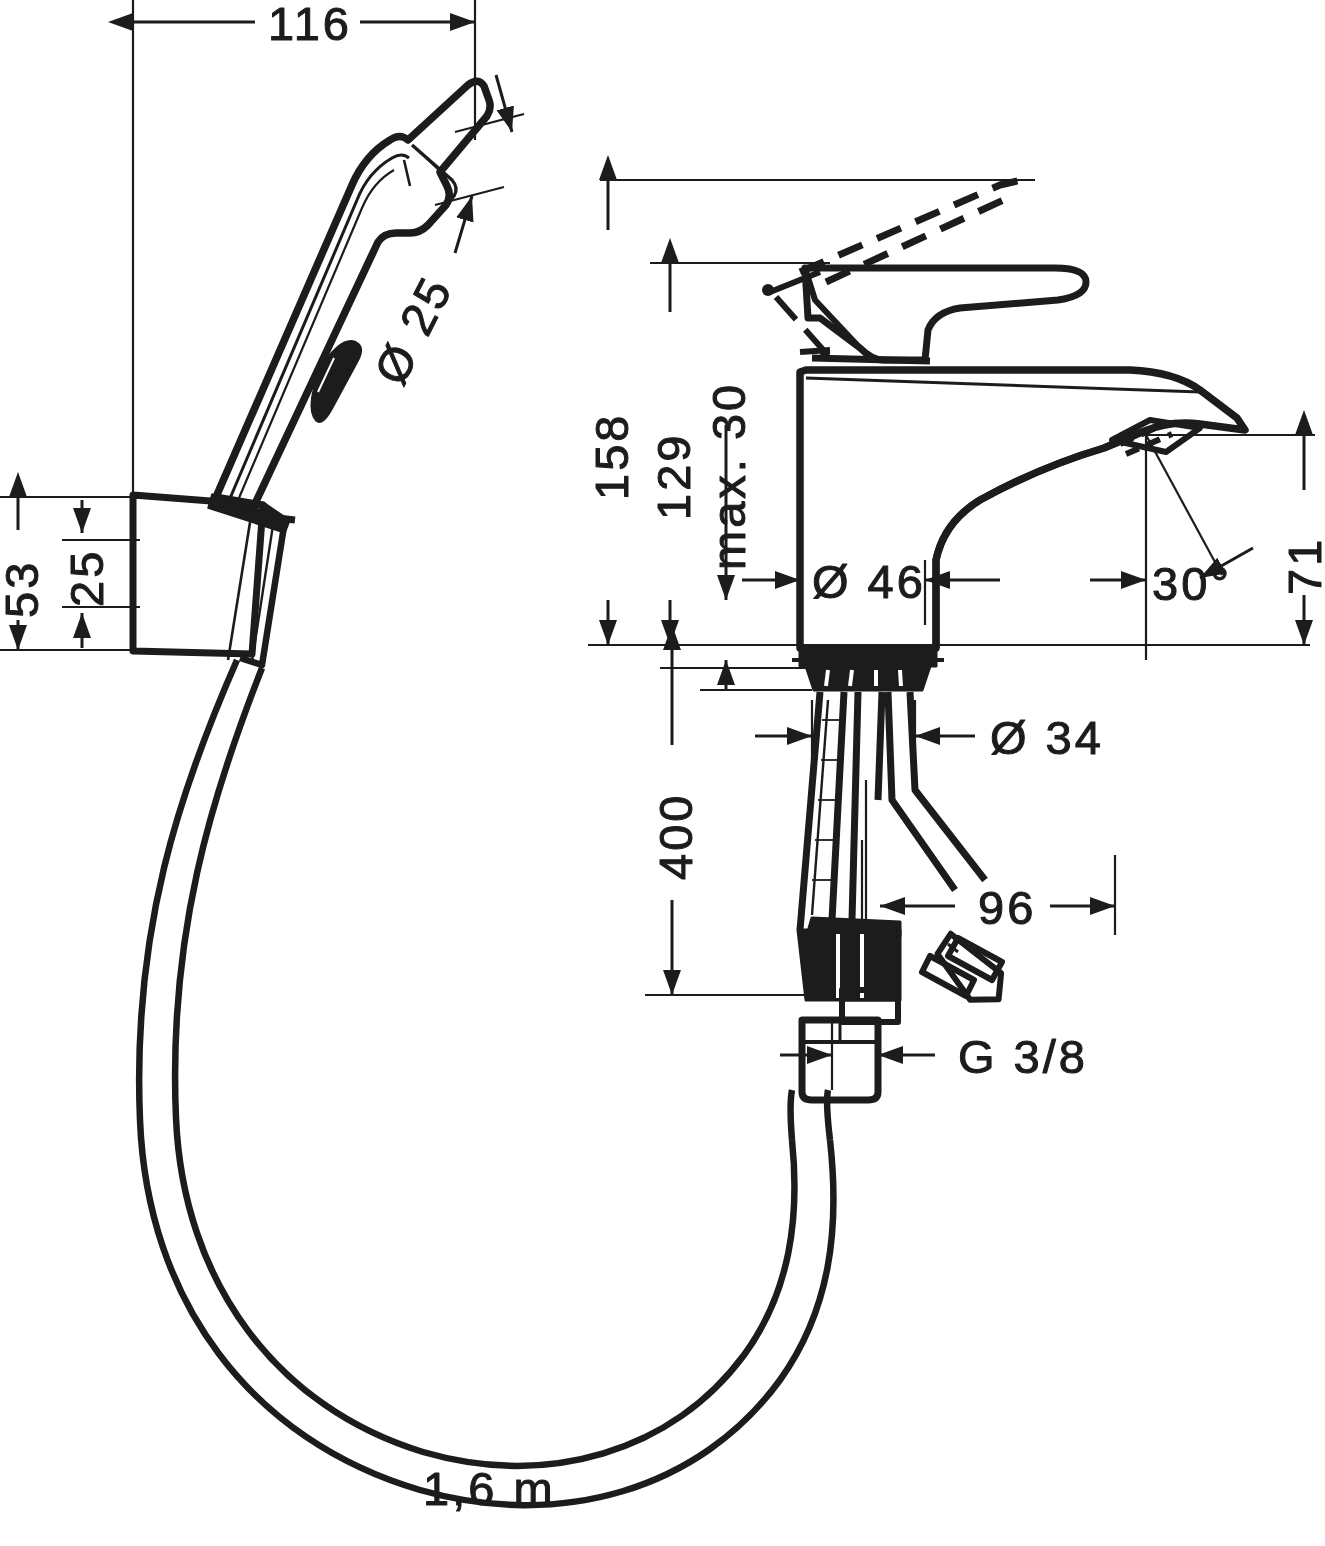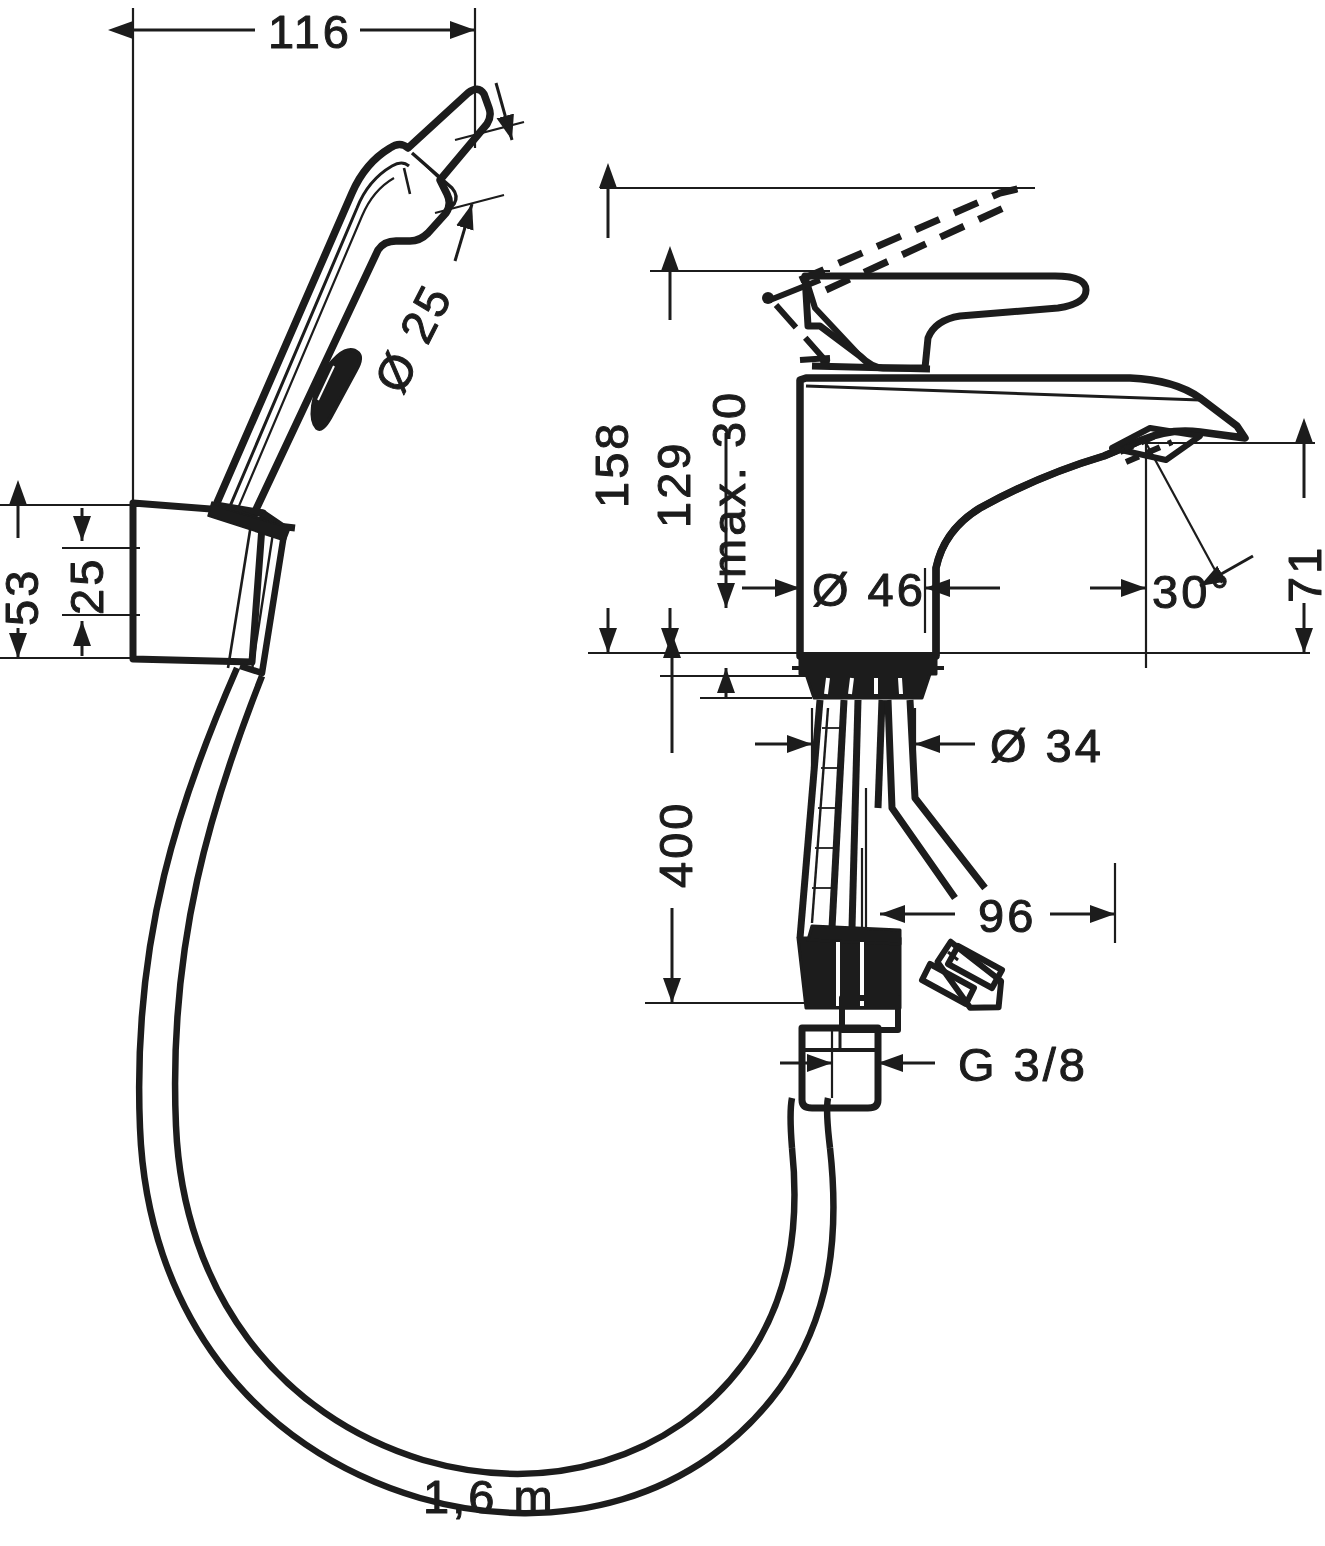--- a/index.html
+++ b/index.html
@@ -9,21 +9,21 @@
   }
   body {
     width: 1325px;
     height: 1546px;
     font-family: "Liberation Sans", sans-serif;
     overflow: hidden;
     position: relative;
   }
   #drawing-root {
     position: absolute;
-    left: 0; top: 8px;
+    left: 0; top: 0;
     width: 1325px;
     height: 1446px;
   }
   svg#tech-drawing {
     display: block;
     width: 1325px;
     height: 1546px;
   }
   text.dim {
     font-family: "Liberation Sans", sans-serif;

